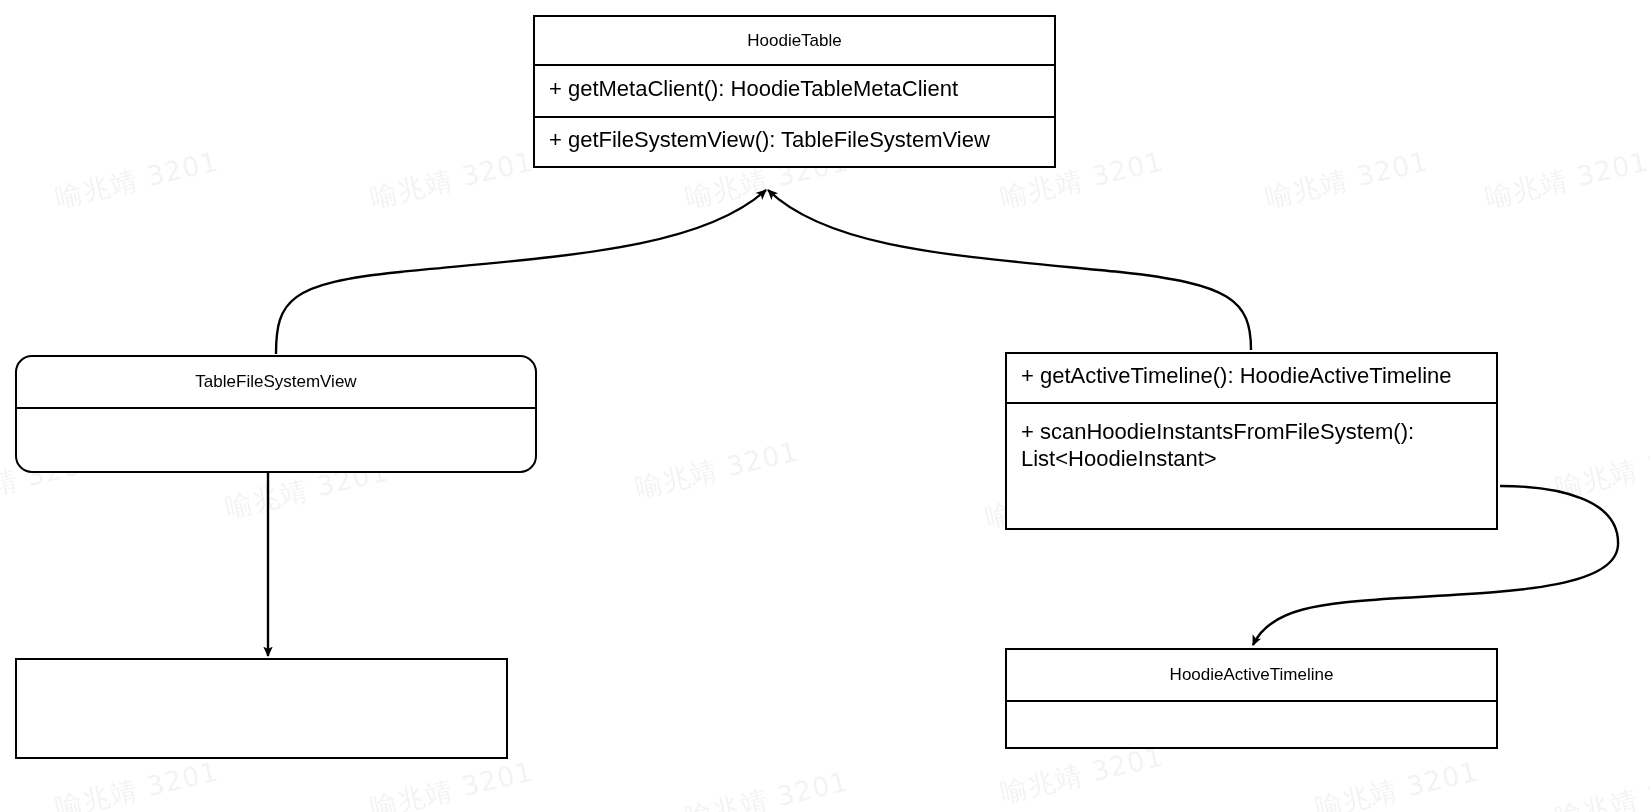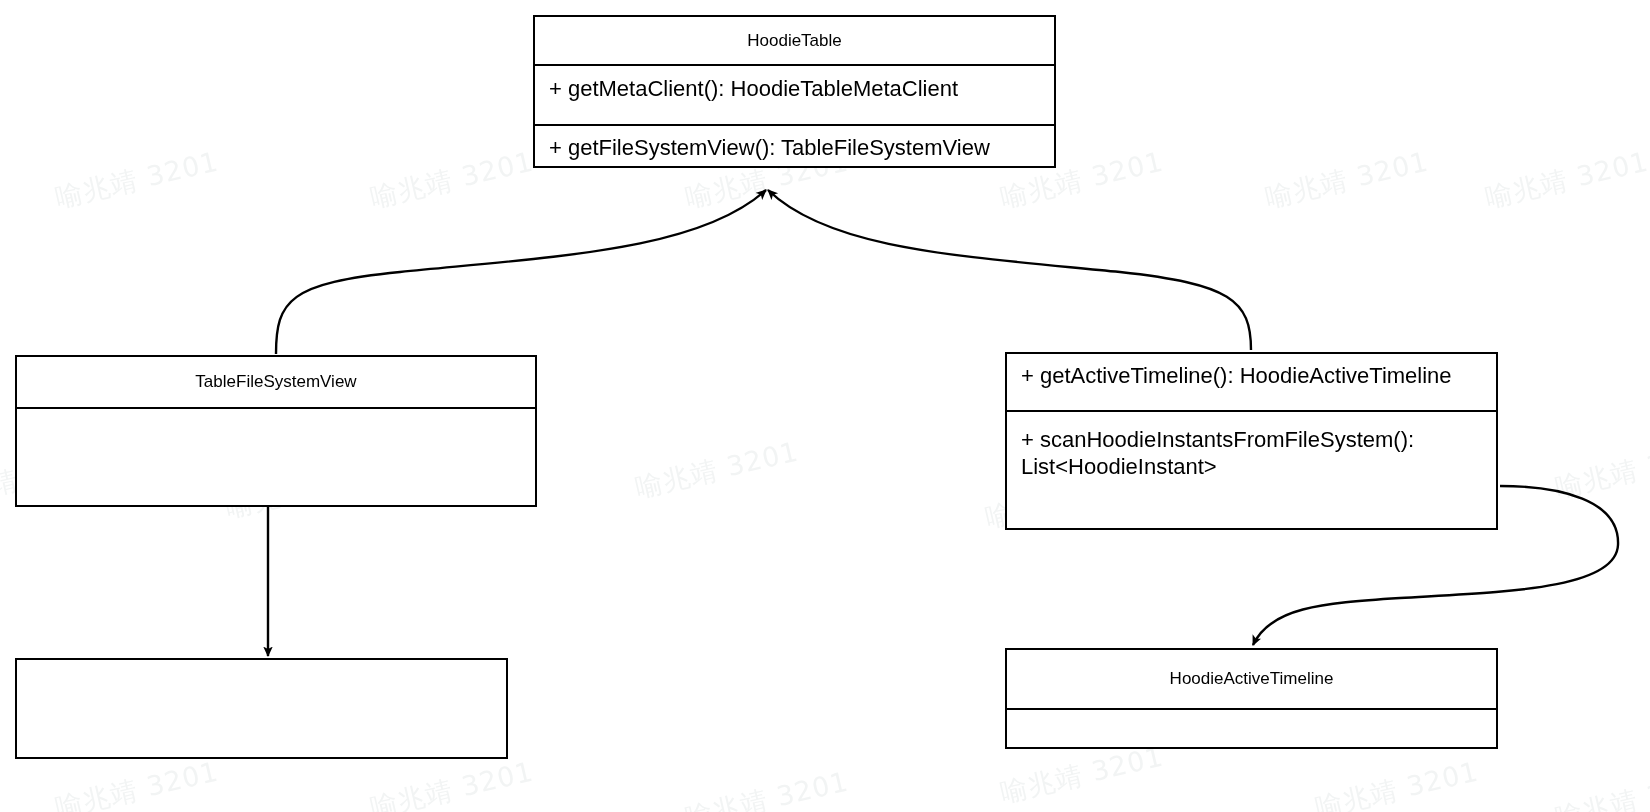--- a/index.html
+++ b/index.html
@@ -76,46 +76,45 @@
     box-sizing: border-box;
     padding: 10px 10px 10px 14px;
     color: #000000;
     font-size: 22px;
     line-height: 1.22;
     text-align: left;
     white-space: pre-line;
   }
   .member-row + .member-row {
     border-top: 2px solid #000000;
-    margin-top: 8px;
   }
   .member-row.empty-row {
     padding: 0;
   }
 
   
   #box-hoodie-table        { left: 533px;  top: 15px;  width: 523px; height: 153px; }
   #box-hoodie-table .class-name-row { height: 49px; }
   #box-hoodie-table .member-row { height: 50px; display:flex; align-items:center; padding-top:0; padding-bottom:4px;}
 
-  #box-table-file-system-view { left: 15px; top: 355px; width: 522px; height: 152px; }
+  #box-table-file-system-view { left: 15px; top: 355px; width: 522px; height: 118px; border-radius: 17px; }
   #box-table-file-system-view .class-name-row { height: 52px; }
   #box-table-file-system-view .member-row { height: 62px; }
 
   #box-hoodie-table-meta-client { left: 1005px; top: 352px; width: 493px; height: 178px; }
   #box-hoodie-table-meta-client .class-name-row { height: 53px; }
   #box-hoodie-table-meta-client .member-row.single { height: 48px; display:flex; align-items:center; padding-top:0; padding-bottom:4px;}
   #box-hoodie-table-meta-client .member-row.multi  { height: 71px; padding-top: 15px; }
 
   #box-embedded-timeline-service { left: 15px; top: 658px; width: 493px; height: 101px; }
   #box-embedded-timeline-service .class-name-row { height: 52px; }
   #box-embedded-timeline-service .member-row { height: 45px; }
 
   #box-hoodie-active-timeline { left: 1005px; top: 648px; width: 493px; height: 101px; }
-  #box-hoodie-active-timeline .class-name-row { height: 60px; }
+  #box-hoodie-active-timeline .class-name-row { height: 52px; }
   #box-hoodie-active-timeline .member-row { height: 45px; }
 </style>
 </head>
 <body>
 
 <div id="canvas">
 
   <div id="watermark-layer">
       <div class="watermark-text" style="left: 60px; top: 180px; color: rgb(242, 244, 244); transform: rotate(-13deg);">喻兆靖 3201</div>
       <div class="watermark-text" style="left: 375px; top: 180px; color: rgb(242, 244, 244); transform: rotate(-13deg);">喻兆靖 3201</div>

